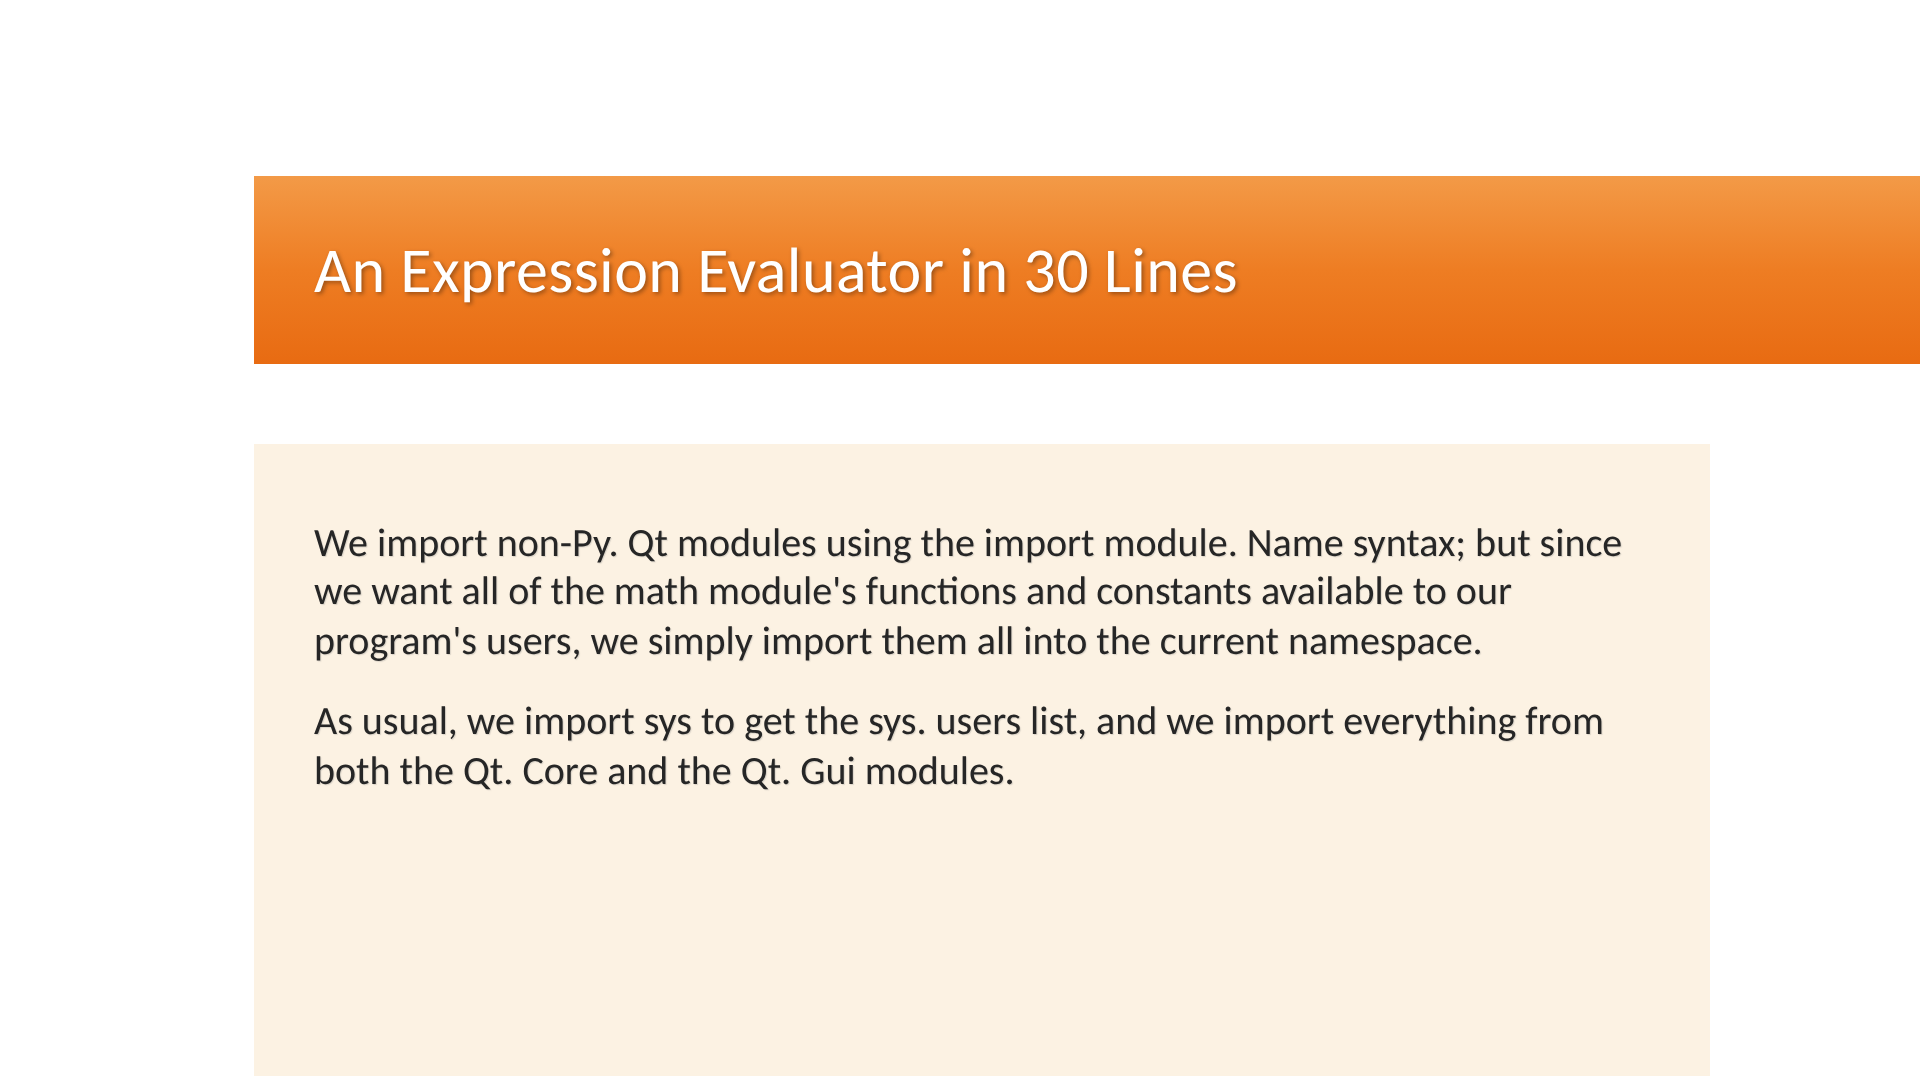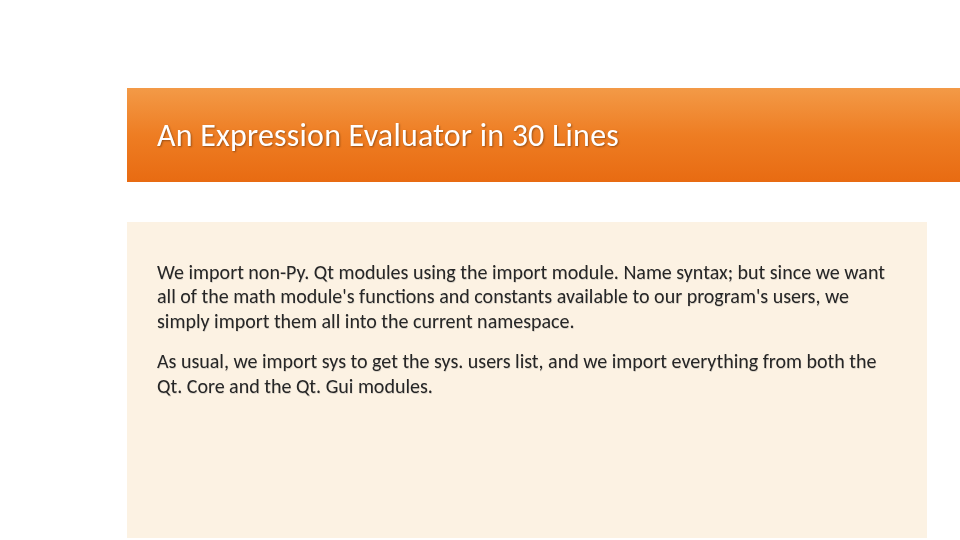--- a/index.html
+++ b/index.html
@@ -20,21 +20,21 @@
     font-size: 32px;
     color: #ffffff;
     font-weight: 400;
     text-shadow: 1px 1px 2px rgba(0,0,0,0.35);
     letter-spacing: 0.2px;
   }
   .body-box {
     position: absolute;
     left: 63px;
     top: 158px;
-    width: 800px;
+    width: 728px;
     height: 316px;
     background: #fcf2e3;
     padding: 22px 14px 14px 14px;
   }
   .para {
     font-size: 20px;
     line-height: 1.22;
     color: #262626;
     text-shadow: 0.5px 0.5px 0.5px rgba(120,120,120,0.25);
     margin-bottom: 12px;

